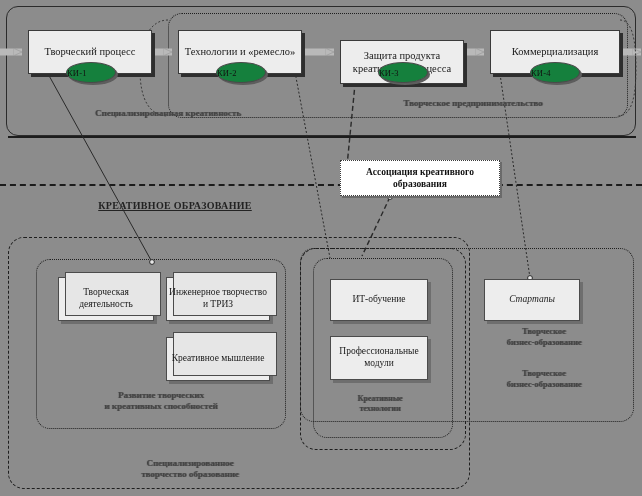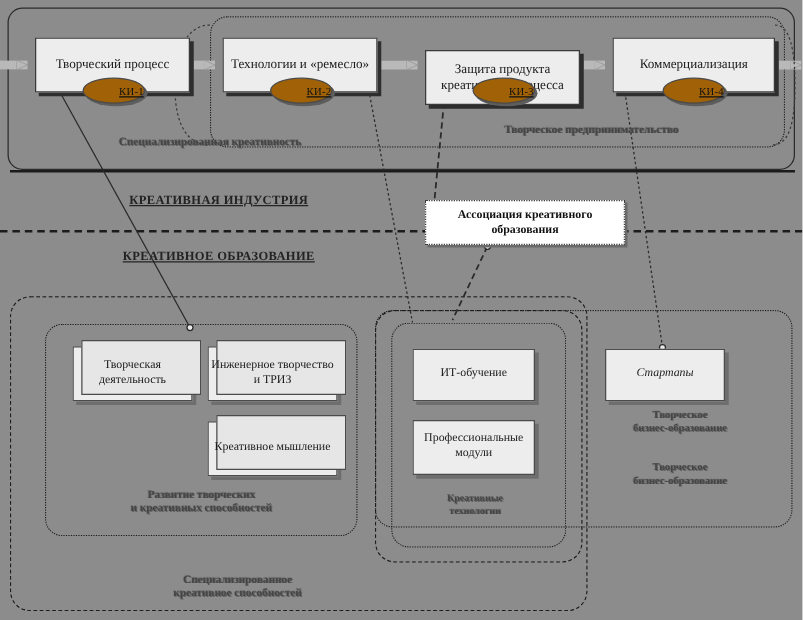--- a/index.html
+++ b/index.html
@@ -25,30 +25,29 @@
     text-align:center;
     font-size:10.5px;
     line-height:1.25;
     color:#1a1a1a;
     z-index:6;
   }
   .pbox span{display:block;padding:0 4px;}
 
   
   .pill{
-    background:#a16207;
+    background:#15803d;
     border:1.2px solid #4a4a4a;
     border-radius:50%/50%;
-    display:flex;align-items:center;justify-content:flex-end;
+    display:flex;align-items:center;justify-content:flex-start;
     font-size:8.5px;
     color:#111;
     letter-spacing:.2px;
     box-shadow:2px 2px 0 0 #5d5d5d;
     z-index:9;
-    text-decoration:underline;
   }
 
   
   .sbox{
     background:#ededed;
     border:1.4px solid #4b4b4b;
     box-shadow:3px 3px 0 0 #6e6e6e;
     display:flex;align-items:center;justify-content:center;
     text-align:center;
     font-size:9.5px;
@@ -155,21 +154,20 @@
   <div class="abs pill" style="left:530px;top:62px;width:50px;height:21px;">
     <span>КИ-4</span>
   </div>
 
   <div class="abs cap cap-blur" style="left:38px;top:108px;width:260px;">Специализированная креативность</div>
 
   <div class="abs cap cap-blur" style="left:368px;top:98px;width:210px;">Творческое предпринимательство</div>
 
   <div class="abs hr-solid" style="left:8px;top:136px;width:628px;height:0;"></div>
 
-  <div class="abs cap cap-band" style="left:60px;top:155px;width:230px;">КРЕАТИВНАЯ ИНДУСТРИЯ</div>
 
   <div class="abs hr-dash" style="left:0px;top:184px;width:642px;height:0;"></div>
 
   <div class="abs cap cap-band" style="left:60px;top:200px;width:230px;">КРЕАТИВНОЕ ОБРАЗОВАНИЕ</div>
 
   <div class="abs assoc" style="left:340px;top:160px;width:160px;height:36px;">
     <span>Ассоциация
 креативного образования</span>
   </div>
 
@@ -218,21 +216,21 @@
     <span>Стартапы</span>
   </div>
 
   <div class="abs cap cap-blur" style="left:482px;top:326px;width:124px;font-size:8.5px;">Творческое
 бизнес-образование</div>
 
   <div class="abs cap cap-blur" style="left:482px;top:368px;width:124px;font-size:8.5px;">Творческое
 бизнес-образование</div>
 
   <div class="abs cap cap-blur" style="left:60px;top:458px;width:260px;">Специализированное
-креативное способностей</div>
+творчество образование</div>
 
   <svg class="overlay" viewBox="0 0 642 496">
     <defs>
       <marker id="fatArrow" markerWidth="10" markerHeight="10" refX="9" refY="5" orient="auto" markerUnits="userSpaceOnUse">
         <path d="M0,1 L9,5 L0,9 z" fill="#b9b9b9" stroke="#8f8f8f" stroke-width="0.5"></path>
       </marker>
     </defs>
 
     <g stroke="#b9b9b9" stroke-width="7" fill="none" marker-end="url(#fatArrow)">
       <line x1="0" y1="52" x2="22" y2="52"></line>

